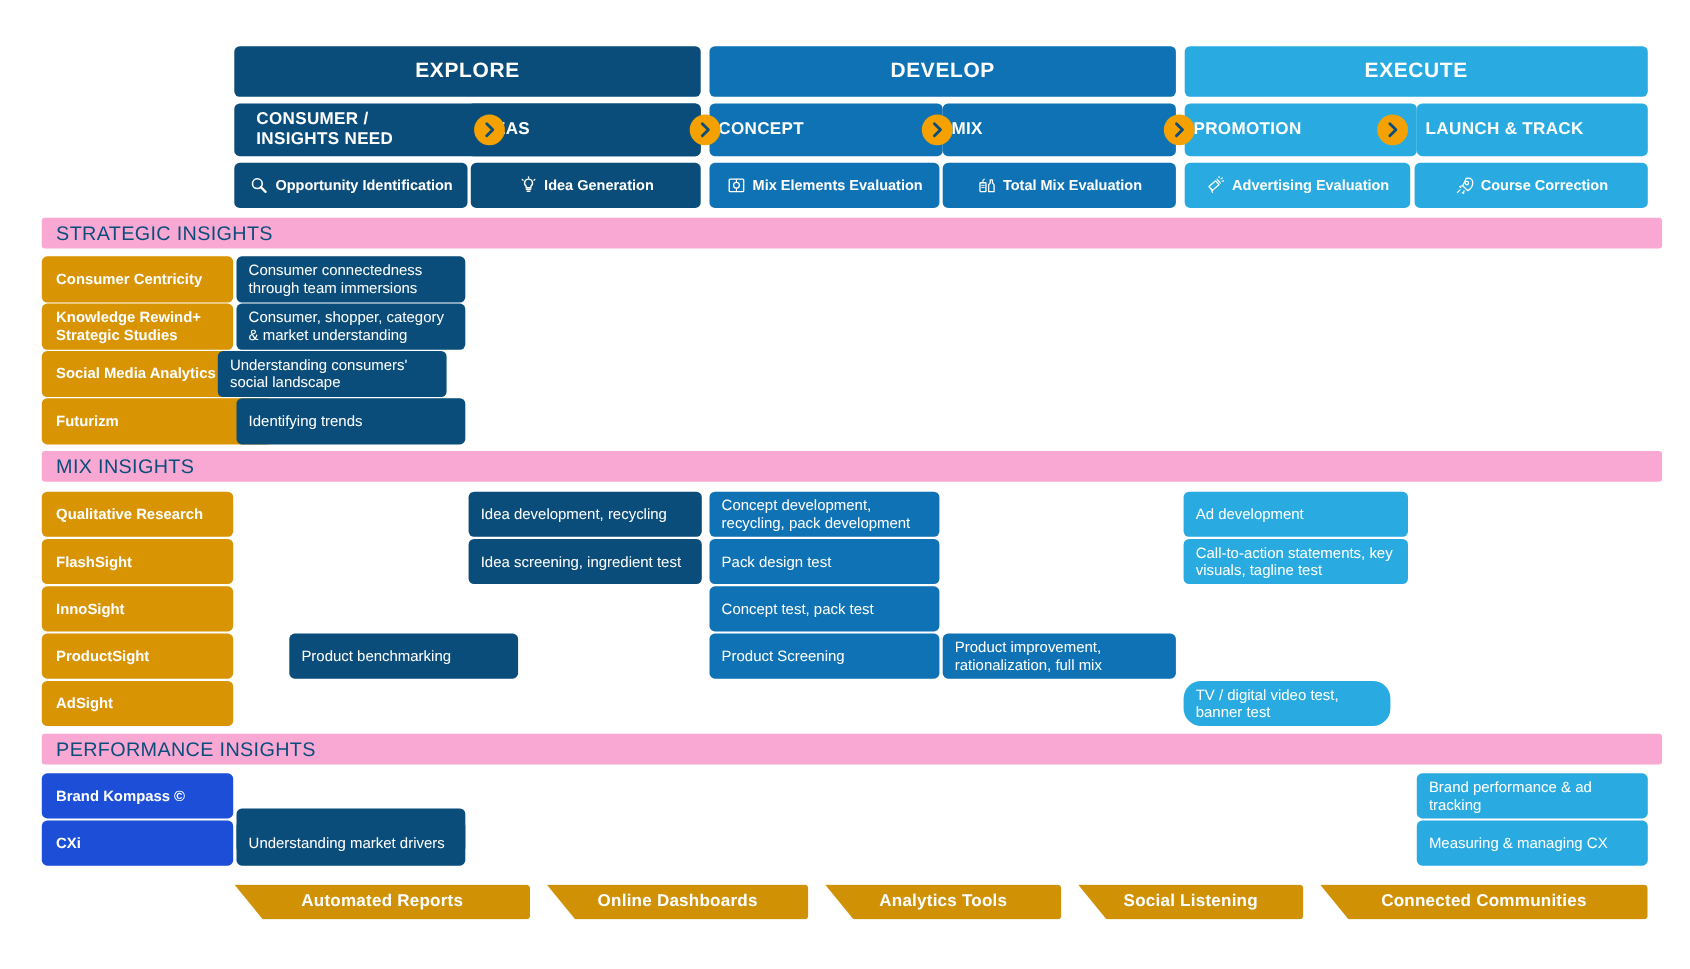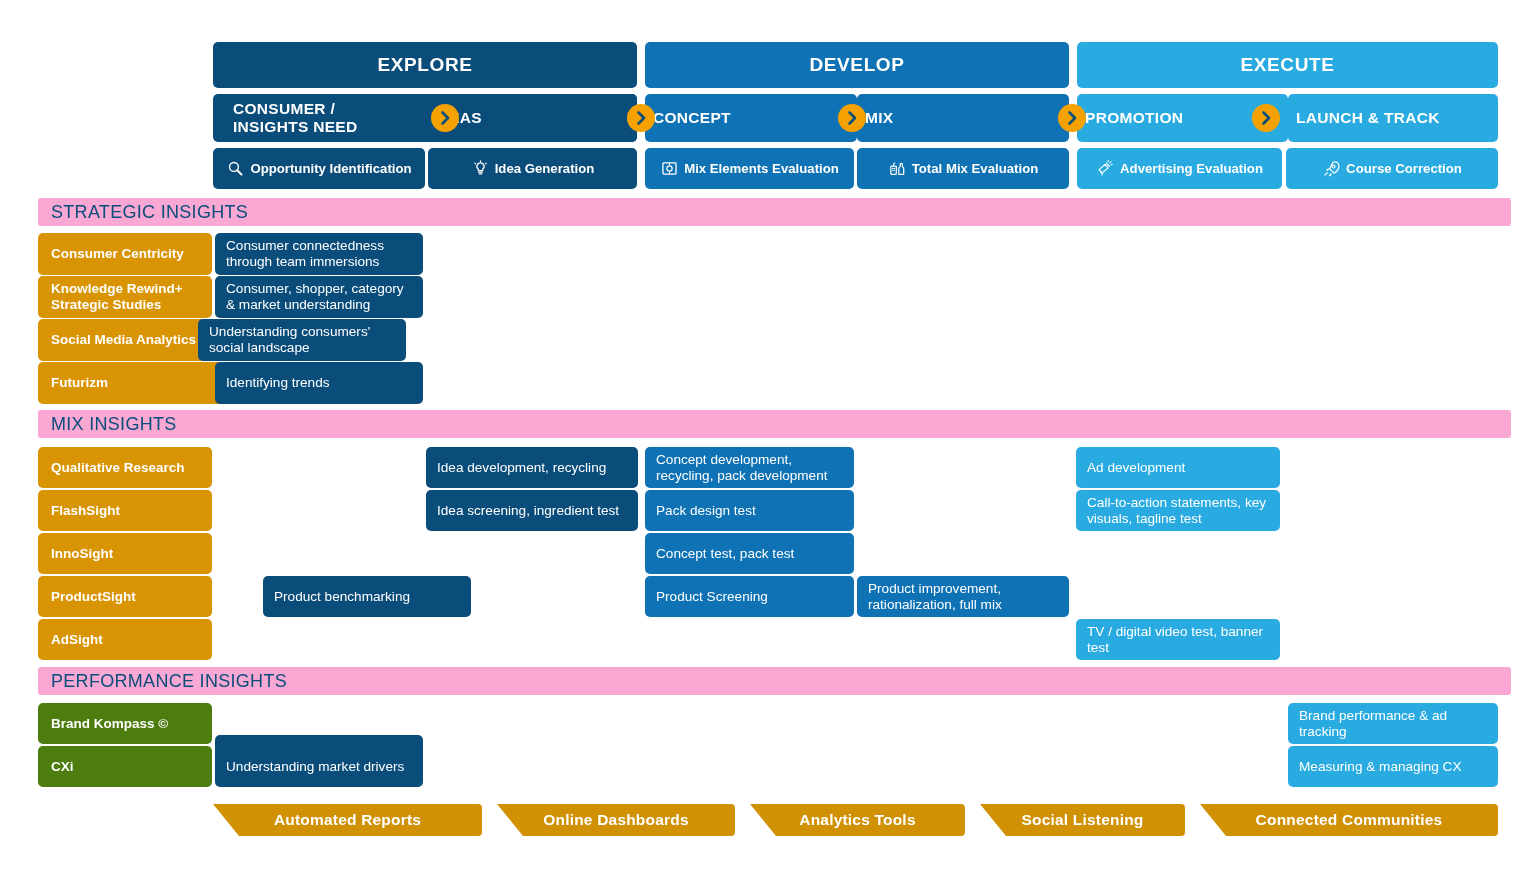--- a/index.html
+++ b/index.html
@@ -22,21 +22,21 @@
     display:flex;
     align-items:center;
     line-height:1.18;
   }
 
   
   .c-navy     {background:#0b4d7a;}
   .c-blue     {background:#0e72b4;}
   .c-cyan     {background:#29abe2;}
   .c-gold     {background:#d99404;}
-  .c-gold-dk  {background:#4d7c0f;}
+  .c-gold-dk  {background:#1d4ed8;}
 
   
   .phase{
     height:46px;
     justify-content:center;
     font-size:19px;
     font-weight:bold;
     letter-spacing:.6px;
   }
   
@@ -330,21 +330,21 @@
   <div class="box desc c-blue" style="left:645px;top:576px;width:209px;height:41px;">
     <span>Product Screening</span>
     </div>
   <div class="box desc c-blue" style="left:857px;top:576px;width:212px;height:41px;">
     <span>Product improvement, rationalization, full mix</span>
     </div>
 
   <div class="box cap c-gold" style="left:38px;top:619px;width:174px;height:41px;">
     <span>AdSight</span>
     </div>
-  <div class="box desc c-cyan" style="left:1076px;top:619px;width:204px;height:41px;">
+  <div class="box desc c-cyan" style="left:1076px;top:619px;width:188px;height:41px;border-radius:16px;">
     <span>TV / digital video test, banner test</span>
     </div>
 
   <div class="band" style="left:38px;top:667px;width:1460px;">
     <span>PERFORMANCE INSIGHTS</span>
   </div>
 
   <div class="box cap c-gold-dk" style="left:38px;top:703px;width:174px;height:41px;">
     <span>Brand Kompass ©</span>
     </div>

